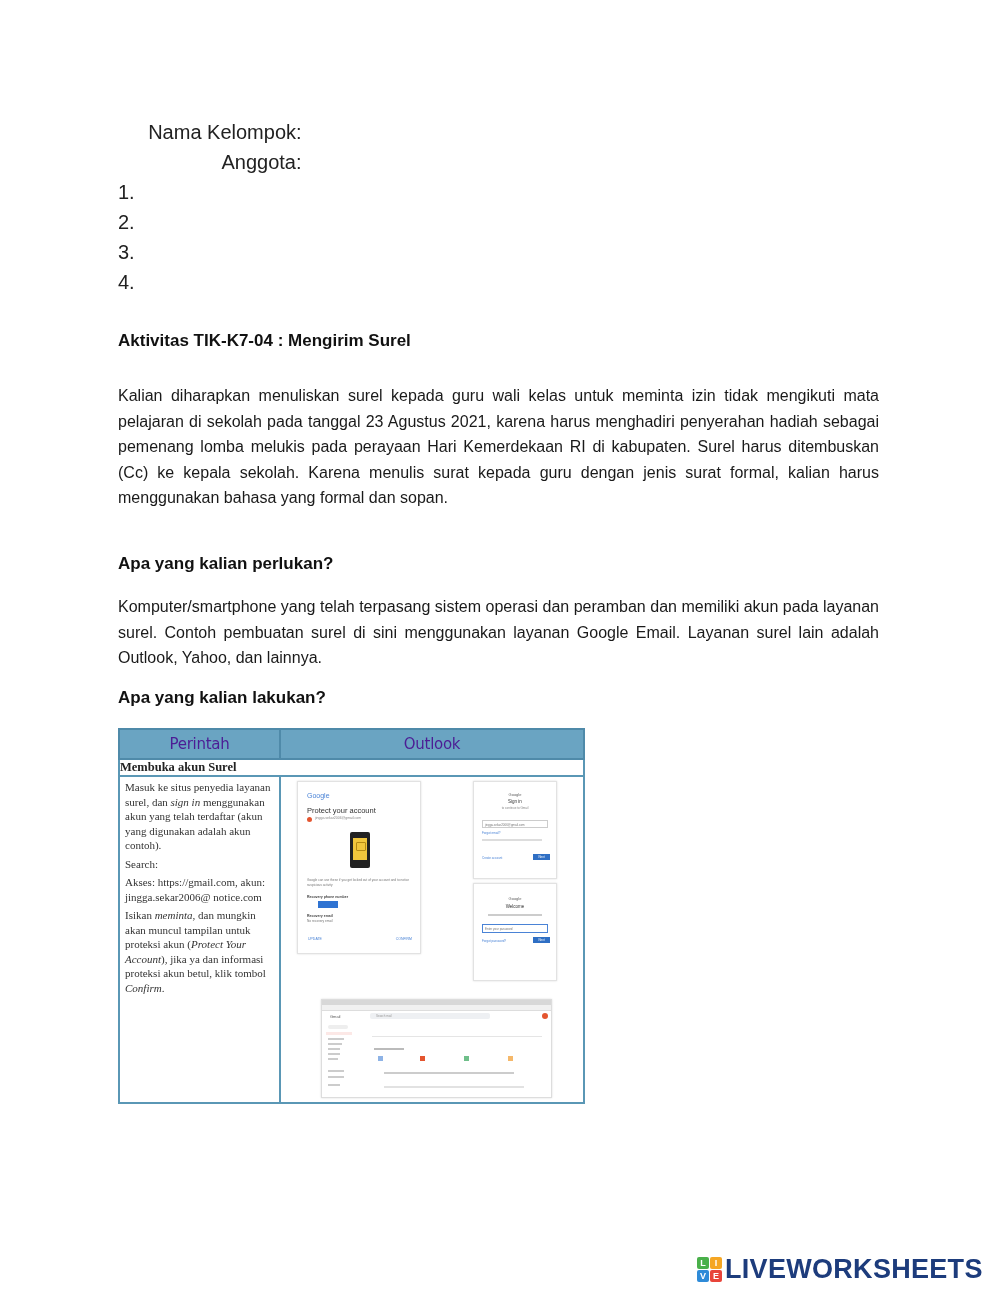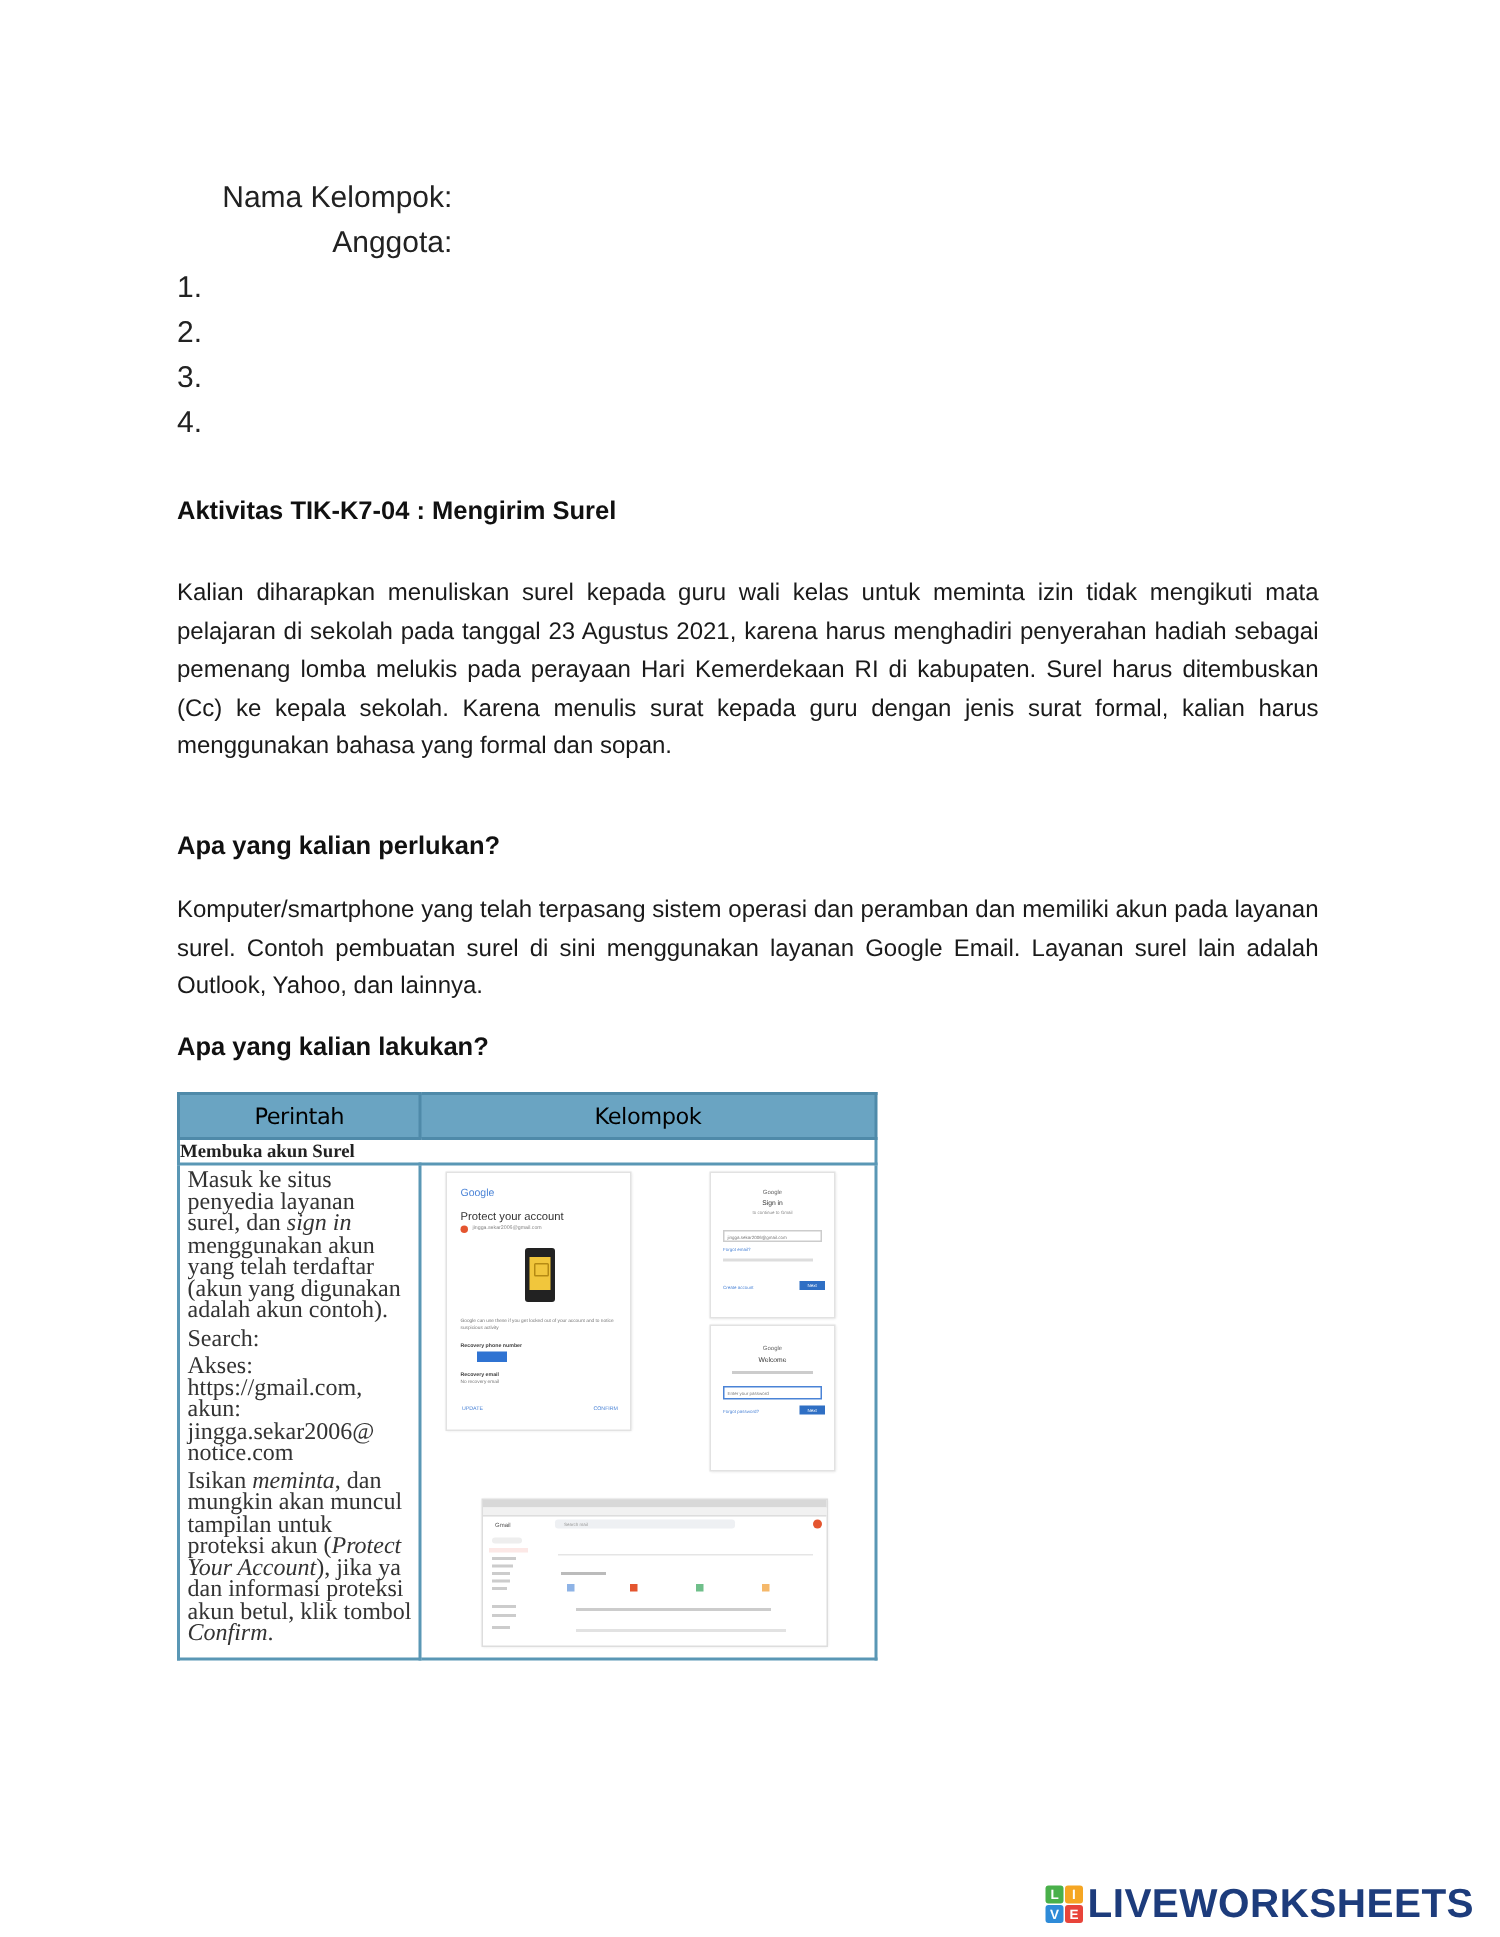--- a/index.html
+++ b/index.html
@@ -3,24 +3,24 @@
 <meta charset="utf-8">
 <style>
   html,body{margin:0;padding:0;background:#fff;}
   body{width:1000px;height:1291px;position:relative;overflow:hidden;font-family:"Liberation Sans",sans-serif;color:#111;}
   .abs{position:absolute;text-align:right;}
   .hdr-line{font-size:20px;line-height:30px;color:#222;}
   .hdr-label{display:inline-block;width:178px;}
   .h2{font-size:17px;font-weight:bold;color:#111;}
   .para{font-size:16px;line-height:25.5px;text-align:justify;color:#1a1a1a;}
   table.tbl{position:absolute;left:118px;top:728px;width:467px;border-collapse:collapse;border:2px solid #5a97b5;}
-  .tbl th{background:#6aa4c2;color:#000000;font-family:"DejaVu Sans",sans-serif;font-weight:normal;font-size:15px;height:26px;border:2px solid #4f8aa9;letter-spacing:-0.3px;}
+  .tbl th{background:#6aa4c2;color:#4c1d95;font-family:"DejaVu Sans",sans-serif;font-weight:normal;font-size:15px;height:26px;border:2px solid #4f8aa9;letter-spacing:-0.3px;}
   .tbl td{border:2px solid #5a97b5;vertical-align:top;padding:0;}
   .sect{font-family:"Liberation Serif",serif;font-size:12.5px;font-weight:bold;padding:2px 5px;height:15px;color:#222;}
-  .left-cell{width:150px;font-family:"Liberation Serif",serif;font-size:16px;line-height:14.5px;color:#333;padding:3px 4px 4px 5px !important;}
+  .left-cell{width:150px;font-family:"Liberation Serif",serif;font-size:11px;line-height:14.5px;color:#333;padding:3px 4px 4px 5px !important;}
   .left-cell p{margin:0 0 4px 0;}
   .shot{position:absolute;background:#fff;border:1px solid #e2e2e2;box-shadow:0 0 2px #ddd;}
   .g-blur{filter:blur(0.5px);}
   .logo{position:absolute;left:697px;top:1254px;height:30px;display:flex;align-items:center;}
   .logo-squares{display:grid;grid-template-columns:12px 12px;grid-template-rows:12px 12px;gap:1px;margin-right:3px;}
   .logo-squares span{font-size:9px;font-weight:bold;color:#fff;display:flex;align-items:center;justify-content:center;border-radius:2px;}
   .logo-text{font-family:"Liberation Sans",sans-serif;font-weight:bold;font-size:27px;color:#1d3c7c;letter-spacing:0.3px;}
 </style>
 </head>
 <body>
@@ -41,21 +41,21 @@
 
 <div class="abs h2" style="left:118px;top:554px;">Apa yang kalian perlukan?</div>
 <div class="abs para" style="left:118px;top:594px;width:761px;">Komputer/smartphone yang telah terpasang sistem operasi dan peramban dan memiliki akun pada layanan surel. Contoh pembuatan surel di sini menggunakan layanan Google Email. Layanan surel lain adalah Outlook, Yahoo, dan lainnya.</div>
 
 <div class="abs h2" style="left:118px;top:688px;">Apa yang kalian lakukan?</div>
 
 <table class="tbl">
   <tbody>
       <tr>
     <th style="width:150px;">Perintah</th>
-    <th>Kelompok</th>
+    <th>Outlook</th>
   </tr>
   <tr>
     <td colspan="2" class="sect">Membuka akun Surel</td>
   </tr>
   <tr>
     <td class="left-cell">
       <p><span>Masuk ke situs penyedia layanan surel, dan </span><i>sign in</i><span> menggunakan akun yang telah terdaftar (akun yang digunakan adalah akun contoh).</span></p>
       <p>Search:</p>
       <p>Akses:  https://gmail.com, akun: jingga.sekar2006@ notice.com</p>
       <p><span>Isikan </span><i>meminta</i><span>, dan mungkin akan muncul tampilan untuk proteksi akun (</span><i>Protect Your Account</i><span>), jika ya dan informasi proteksi akun betul, klik tombol </span><i>Confirm</i><span>.</span></p>

